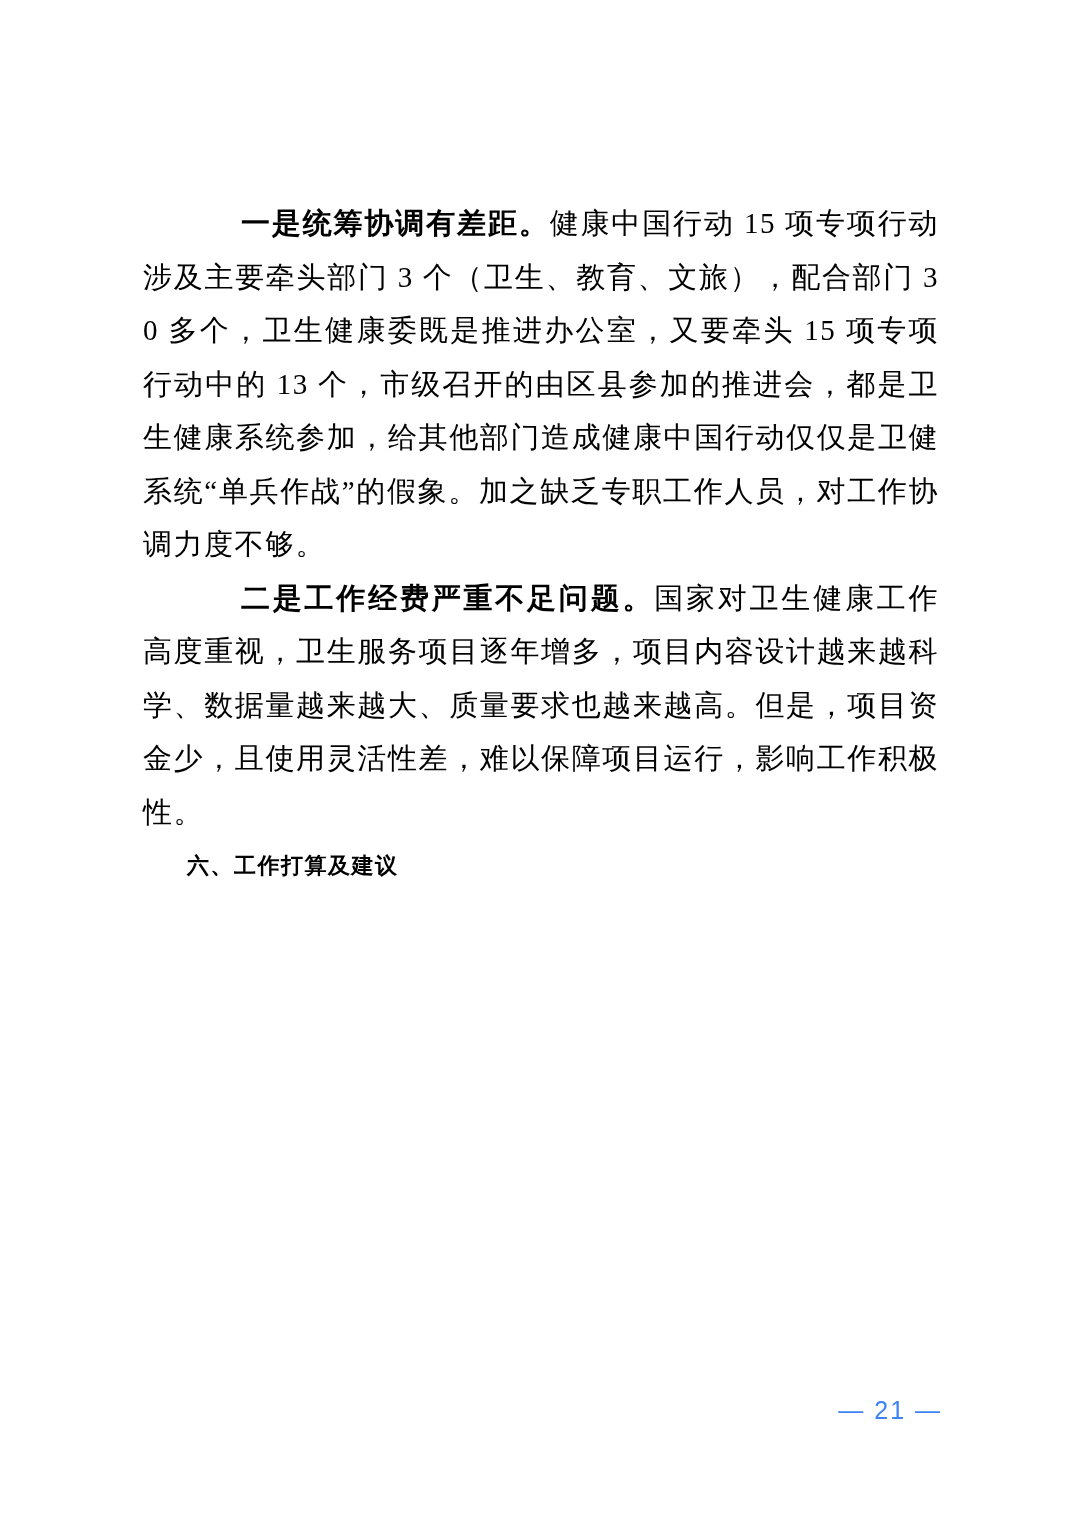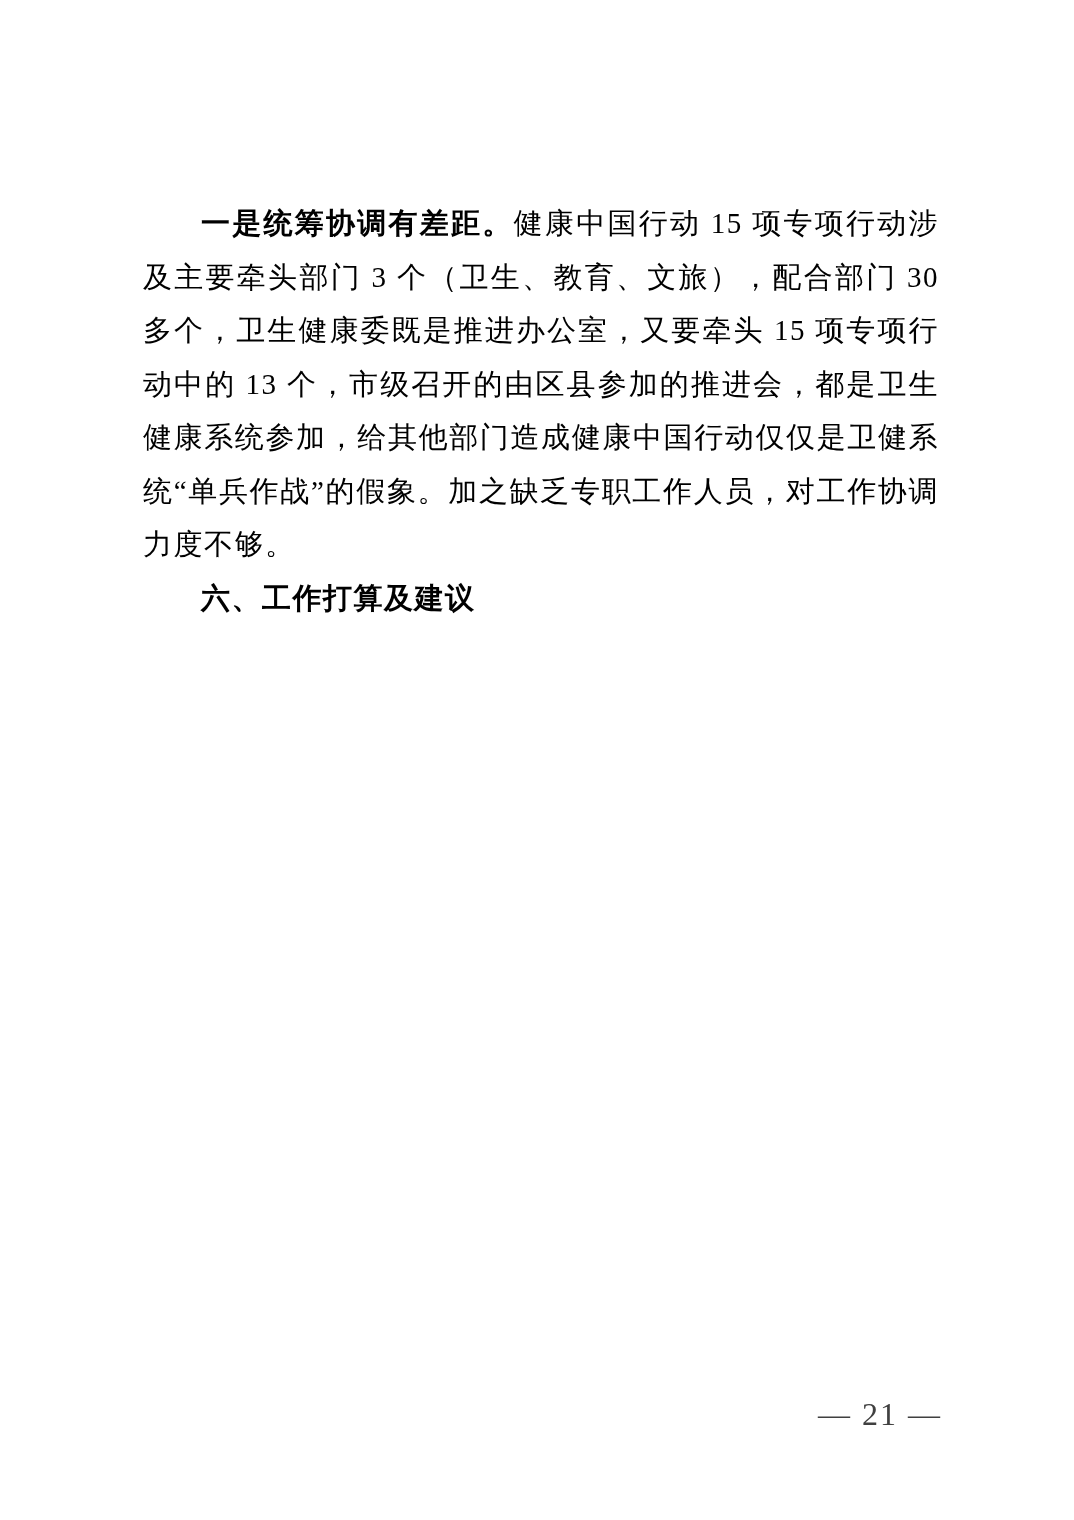--- a/index.html
+++ b/index.html
@@ -27,48 +27,50 @@
     font-size: 29px;
     line-height: 53.5px;
     letter-spacing: 1.5px;
     text-align: justify;
     text-justify: inter-ideograph;
     text-indent: 2em;
     word-break: break-all;
   }
   p.heading {
     margin: 0;
-    font-size: 29px;
+    font-size: 22px;
     line-height: 53.5px;
     letter-spacing: 1.5px;
     text-indent: 2em;
     font-weight: 700;
     font-family: Liberation Sans, sans-serif;
   }
   .lead {
     font-weight: 700;
+    margin-left: 40px;
   }
   .page-number {
     position: absolute;
     right: 132px;
     top: 1396px;
-    font-size: 32px;
+    font-size: 25px;
     letter-spacing: 2px;
-    font-family: Liberation Serif, serif;
-    color: #404040;
+    font-family: Liberation Sans, sans-serif;
+    color: #3b82f6;
   }
 </style>
 </head>
 <body>
 
 <div class="page">
   <div class="content">
 
     <p class="para"><span class="lead">一是统筹协调有差距。</span><span>健康中国行动 15 项专项行动涉及主要牵头部门 3 个（卫生、教育、文旅），配合部门 30 多个，卫生健康委既是推进办公室，又要牵头 15 项专项行动中的 13 个，市级召开的由区县参加的推进会，都是卫生健康系统参加，给其他部门造成健康中国行动仅仅是卫健系统“单兵作战”的假象。加之缺乏专职工作人员，对工作协调力度不够。</span></p>
 
+    <p class="para"><span class="lead">二是工作经费严重不足问题。</span><span>国家对卫生健康工作高度重视，卫生服务项目逐年增多，项目内容设计越来越科学、数据量越来越大、质量要求也越来越高。但是，项目资金少，且使用灵活性差，难以保障项目运行，影响工作积极性。</span></p>
 
     <p class="heading"><span>六、工作打算及建议</span></p>
 
 
 
   </div>
 
   <div class="page-number">— 21 —</div>
 </div>
 

